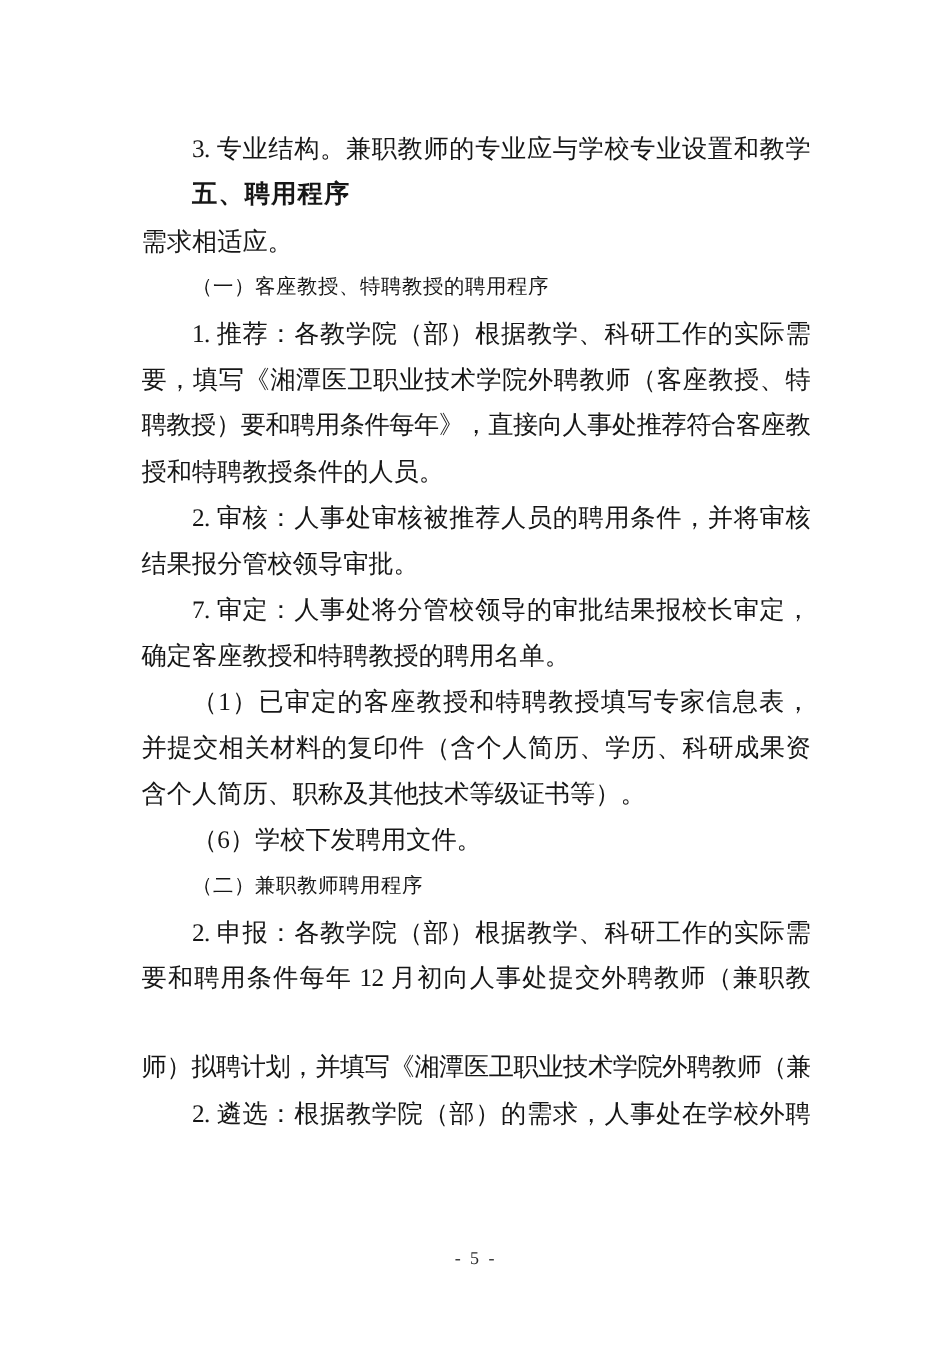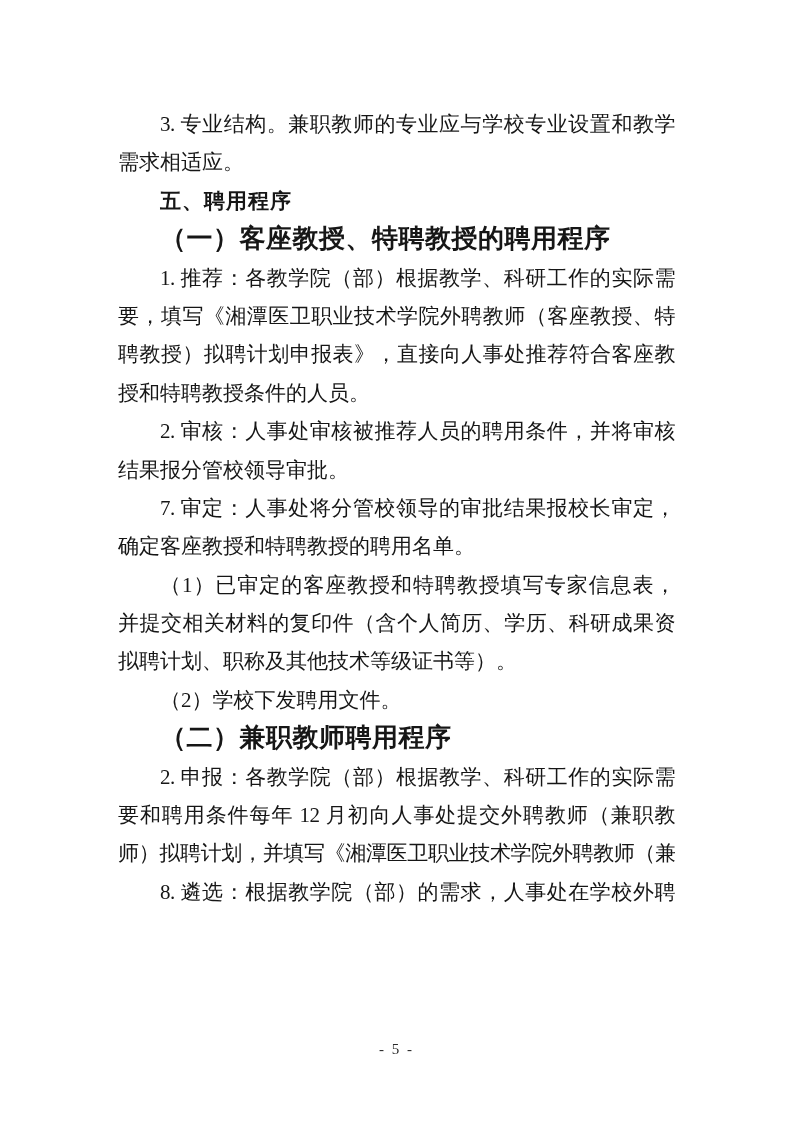--- a/index.html
+++ b/index.html
@@ -35,31 +35,32 @@
   
   .fill {
     white-space: normal;
     overflow: hidden;
     text-align: justify;
     text-align-last: justify;
     letter-spacing: -0.5px;
   }
   .tight {
     letter-spacing: -1.2px;
+    margin-top: 36px;
   }
   
   .h-hei {
     font-family: "Liberation Sans", "DejaVu Sans", sans-serif;
     font-weight: 700;
     letter-spacing: 1px;
   }
   
   .h-kai {
-    font-weight: 700;
-    font-size: 26px;
+    font-weight: 400;
+    font-size: 17px;
     letter-spacing: 0.5px;
   }
   .page-number {
     position: absolute;
     left: 0;
     right: 0;
     top: 1038px;
     height: 22px;
     line-height: 22px;
     text-align: center;
@@ -67,35 +68,35 @@
     color: #2a2a2a;
     letter-spacing: 2px;
   }
 </style>
 </head>
 <body>
 
 <div class="page">
   <div class="doc-body">
     <div class="line indent fill">3. 专业结构。兼职教师的专业应与学校专业设置和教学</div>
+    <div class="line indent h-hei">五、聘用程序</div>
     <div class="line">需求相适应。</div>
-    <div class="line indent h-hei">五、聘用程序</div>
     <div class="line indent h-kai">（一）客座教授、特聘教授的聘用程序</div>
     <div class="line indent fill">1. 推荐：各教学院（部）根据教学、科研工作的实际需</div>
     <div class="line fill">要，填写《湘潭医卫职业技术学院外聘教师（客座教授、特</div>
-    <div class="line fill">聘教授）拟聘计划申报表》，直接向人事处推荐符合客座教</div>
+    <div class="line fill">聘教授）要和聘用条件每年》，直接向人事处推荐符合客座教</div>
     <div class="line">授和特聘教授条件的人员。</div>
     <div class="line indent fill">2. 审核：人事处审核被推荐人员的聘用条件，并将审核</div>
     <div class="line">结果报分管校领导审批。</div>
     <div class="line indent fill">7. 审定：人事处将分管校领导的审批结果报校长审定，</div>
     <div class="line">确定客座教授和特聘教授的聘用名单。</div>
     <div class="line indent fill">（1）已审定的客座教授和特聘教授填写专家信息表，</div>
     <div class="line fill">并提交相关材料的复印件（含个人简历、学历、科研成果资</div>
-    <div class="line">拟聘计划、职称及其他技术等级证书等）。</div>
-    <div class="line indent">（2）学校下发聘用文件。</div>
+    <div class="line">含个人简历、职称及其他技术等级证书等）。</div>
+    <div class="line indent">（6）学校下发聘用文件。</div>
     <div class="line indent h-kai">（二）兼职教师聘用程序</div>
     <div class="line indent fill">2. 申报：各教学院（部）根据教学、科研工作的实际需</div>
     <div class="line fill">要和聘用条件每年 12 月初向人事处提交外聘教师（兼职教</div>
     <div class="line fill tight">师）拟聘计划，并填写《湘潭医卫职业技术学院外聘教师（兼</div>
-    <div class="line indent fill">8. 遴选：根据教学院（部）的需求，人事处在学校外聘</div>
+    <div class="line indent fill">2. 遴选：根据教学院（部）的需求，人事处在学校外聘</div>
   </div>
   <div class="page-number">- 5 -</div>
 </div>
 
 </body></html>

